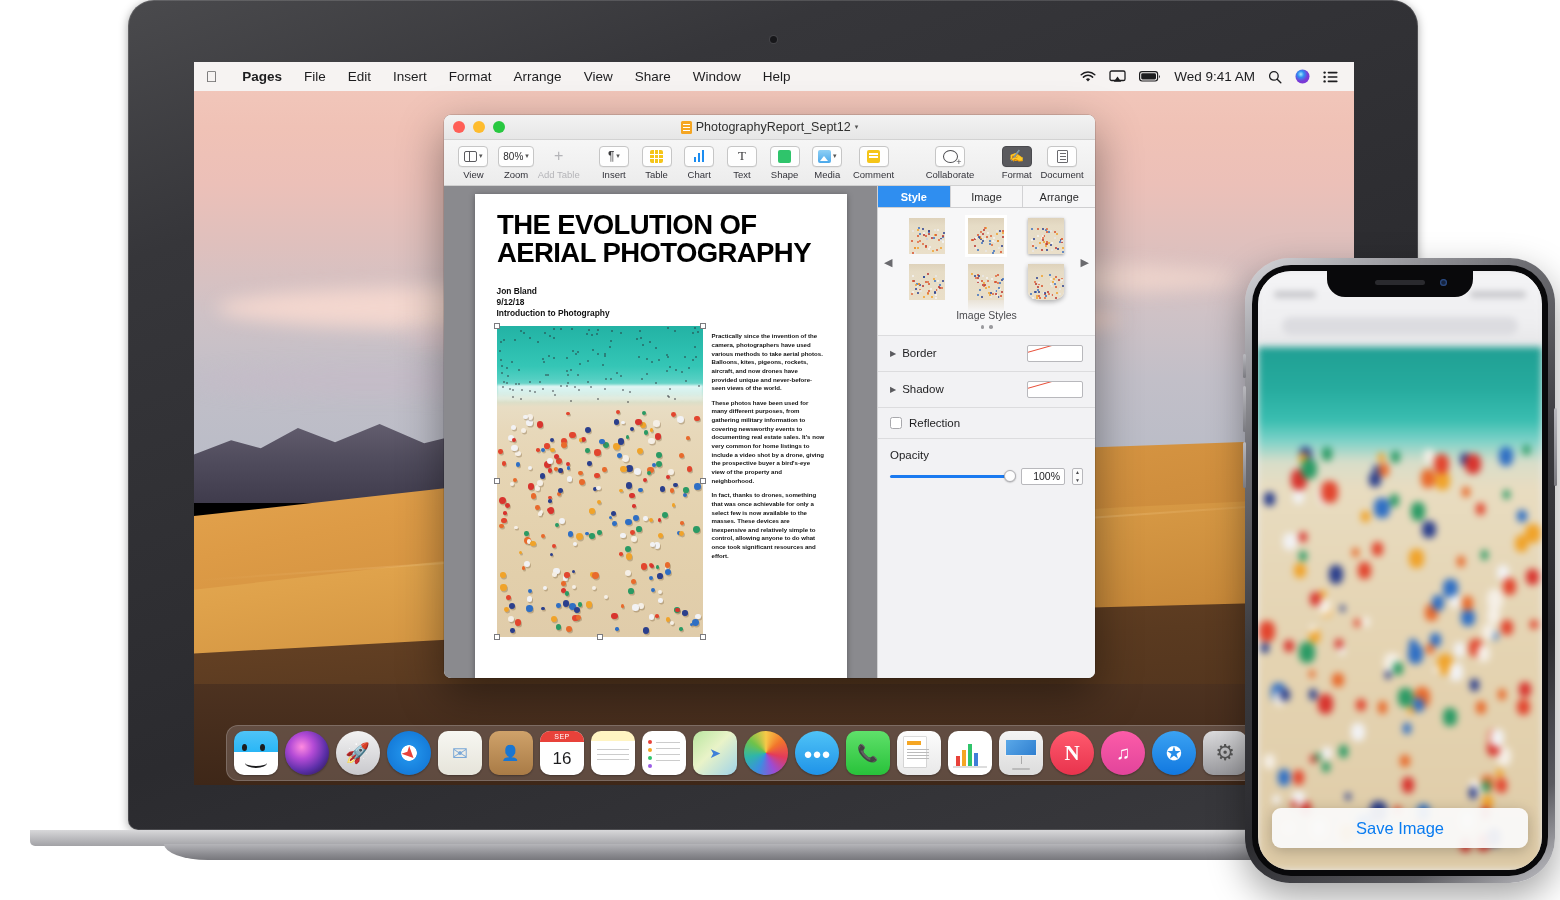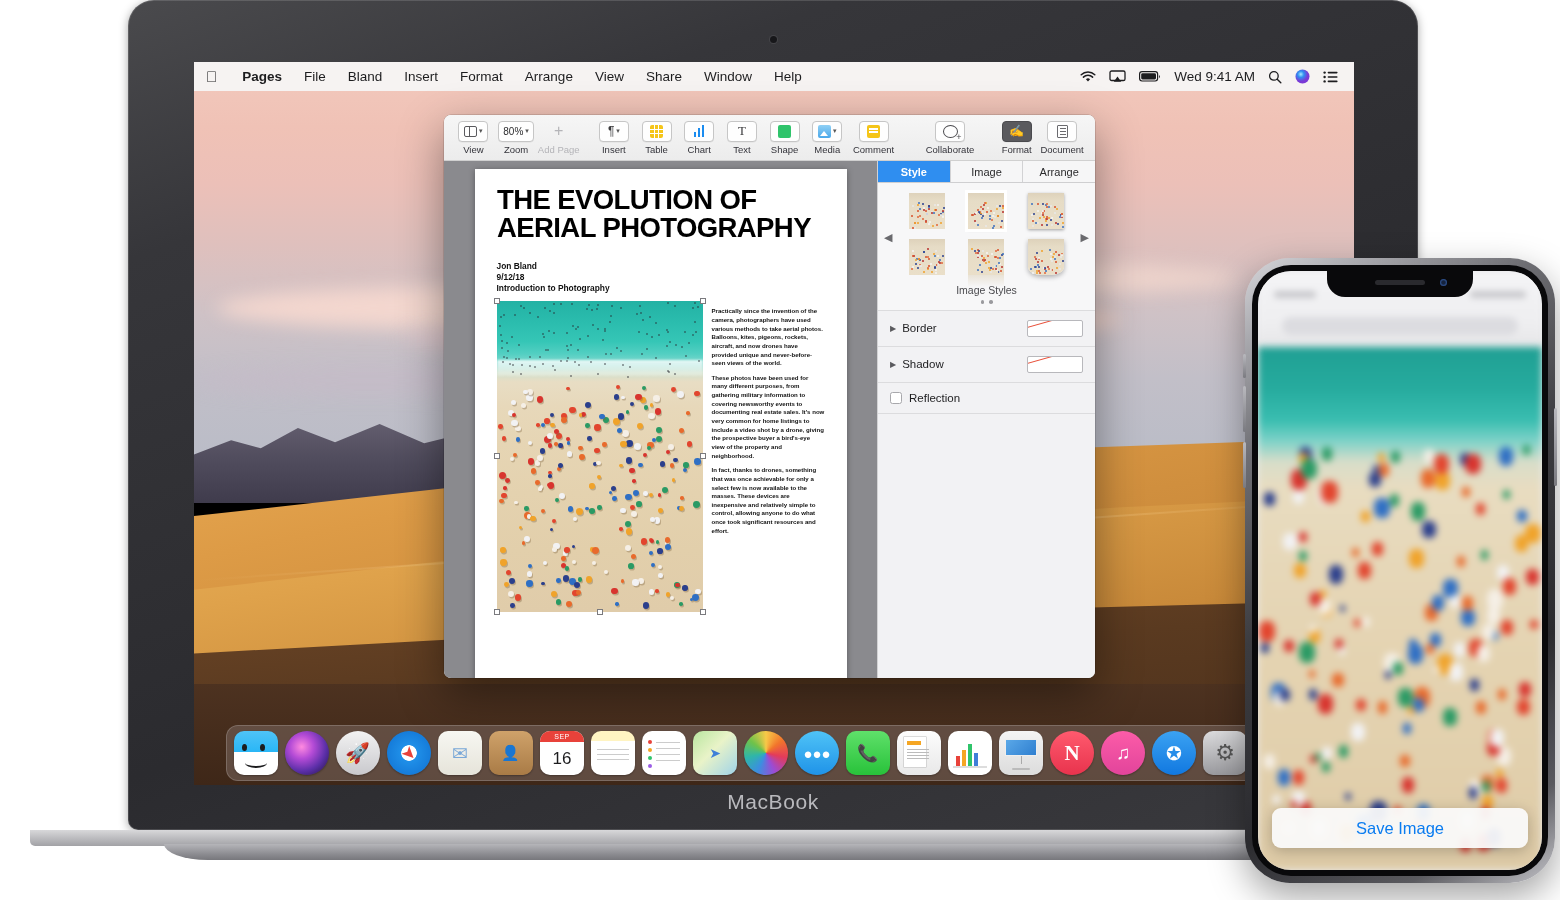--- a/index.html
+++ b/index.html
@@ -374,21 +374,21 @@
         <div class="dune-ridge"></div>
         <div class="dune-shadow"></div>
         <div class="dune-dark"></div>
       </div>
 
       <div class="menubar">
         <div class="apple-logo"></div>
         <div class="mb-menu" id="menu-items">
             <span class="bold">Pages</span>
             <span>File</span>
-            <span>Bland</span>
+            <span>Edit</span>
             <span>Insert</span>
             <span>Format</span>
             <span>Arrange</span>
             <span>View</span>
             <span>Share</span>
             <span>Window</span>
             <span>Help</span>
           </div>
         <div class="mb-right">
           <span class="mi">
@@ -440,20 +440,32 @@
                 <circle cx="1.6" cy="10.4" r="1.2"></circle>
                   <rect x="4.6" y="9.6" width="10" height="1.6" rx=".8"></rect>
               </g>
             </svg>
           </span>
         </div>
       </div>
 
       <div class="pages-win">
 
+        <div class="titlebar">
+          <div class="tl-buttons">
+            <div class="tlb red"></div>
+            <div class="tlb yellow"></div>
+            <div class="tlb green"></div>
+          </div>
+          <div class="tl-title">
+            <span class="doc-badge"></span>
+            <span>PhotographyReport_Sept12</span>
+            <span class="chev">▾</span>
+          </div>
+        </div>
 
         <div class="toolbar">
 
           <div class="tb-item">
             <div class="tb-btn">
                 <span class="viewic"></span>
                 <span class="chev">▾</span>
               </div>
             <span class="lbl">View</span>
           </div>
@@ -463,21 +475,21 @@
                 <span class="zoom-txt">80%</span>
                 <span class="chev">▾</span>
               </div>
             <span class="lbl">Zoom</span>
           </div>
 
           <div class="tb-item dim">
             <div class="tb-btn flat">
                 <span class="plus">+</span>
               </div>
-            <span class="lbl">Add Page</span>
+            <span class="lbl">Add Table</span>
           </div>
 
           <div class="tb-sep"></div>
 
           <div class="tb-item">
             <div class="tb-btn">
                 <span class="pil">¶</span>
                 <span class="chev">▾</span>
               </div>
             <span class="lbl">Insert</span>
@@ -1260,20 +1272,34 @@
               <span class="disc">▶</span>
               <span class="row-lbl">Shadow</span>
               <span class="none-swatch"></span>
             </div>
 
             <div class="row">
               <span class="cbox"></span>
               <span class="row-lbl">Reflection</span>
             </div>
 
+            <div class="op-block">
+              <div class="op-lbl">Opacity</div>
+              <div class="op-ctl">
+                <span class="slider">
+                  <span class="track"></span>
+                    <span class="knob"></span>
+                </span>
+                <span class="numfield">100%</span>
+                <span class="stepper">
+                    <i>▲</i>
+                    <i>▼</i>
+                  </span>
+              </div>
+            </div>
           </div>
         </div>
       </div>
 
       <div class="dock" id="dock">
           <div class="dock-icon ic-finder"></div>
           <div class="dock-icon ic-siri"></div>
           <div class="dock-icon ic-launchpad">
             <span style="font-size:20px">🚀</span>
           </div>
@@ -1343,21 +1369,20 @@
           <div class="dock-icon ic-syspref">
             <span style="color:#555;font-size:22px">⚙</span>
           </div>
           <div class="dock-sep"></div>
           <div class="dock-icon ic-downloads">
             <span style="color:#2f7fd0;font-size:18px">⇩</span>
           </div>
         </div>
     </div>
 
-    <div class="mb-brand">MacBook</div>
   </div>
 
   <div class="mb-base">
     <div class="mb-base-top"></div>
     <div class="mb-notch-cut"></div>
     <div class="mb-base-lip"></div>
   </div>
 
   <div class="iphone">
     <div class="ip-frame"></div>

